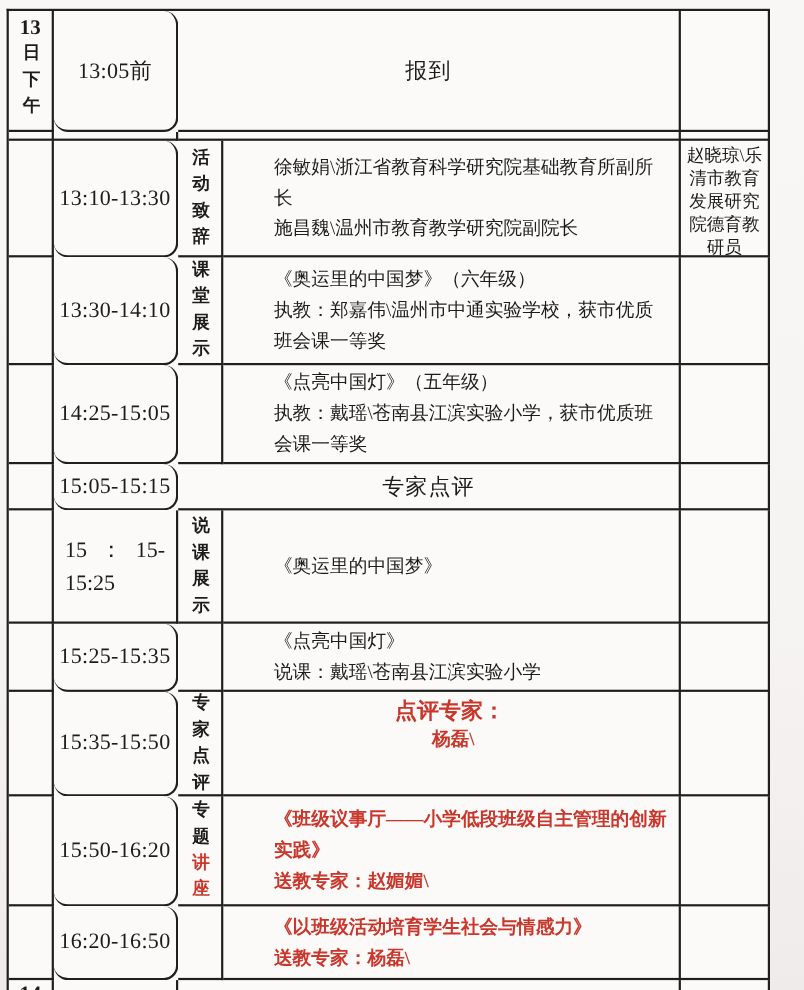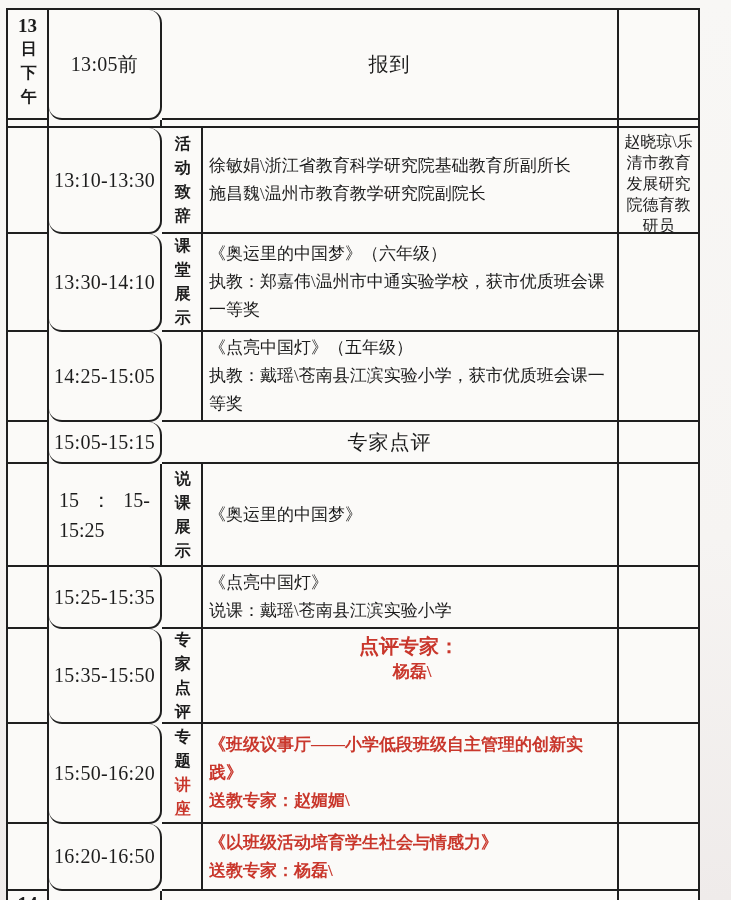--- a/index.html
+++ b/index.html
@@ -29,21 +29,21 @@
     border-right:2px solid var(--line);
     border-bottom:2px solid var(--line);
     display:flex;flex-direction:column;
     align-items:center;justify-content:center;
     overflow:hidden;
   }
   .noborder-b{border-bottom:none;}
   .c-time{font-size:20px;letter-spacing:.3px;border-radius:13px;}
   .c-merged{font-size:20px;letter-spacing:1px;}
   .c-content{align-items:flex-start;justify-content:center;padding:4px 8px 4px 6px;}
-  .content-line{font-size:17px;line-height:28px;}
+  .content-line{font-size:17px;line-height:28px;margin-left:40px;}
   .vert{
     display:block;width:1.15em;word-break:break-all;
     text-align:right;font-weight:bold;font-size:16px;line-height:24px;
   }
   .day-cell{justify-content:flex-start;padding-top:5px;}
   .day-num{font-weight:bold;font-size:19px;line-height:22px;text-align:center;}
   .red{color:var(--red);}
   .red-bold{font-weight:bold;}
   .r8-label{font-size:20px;font-weight:bold;color:var(--red);}
   .r8-name{font-size:17px;font-weight:bold;color:var(--red);margin-left:6px;}

